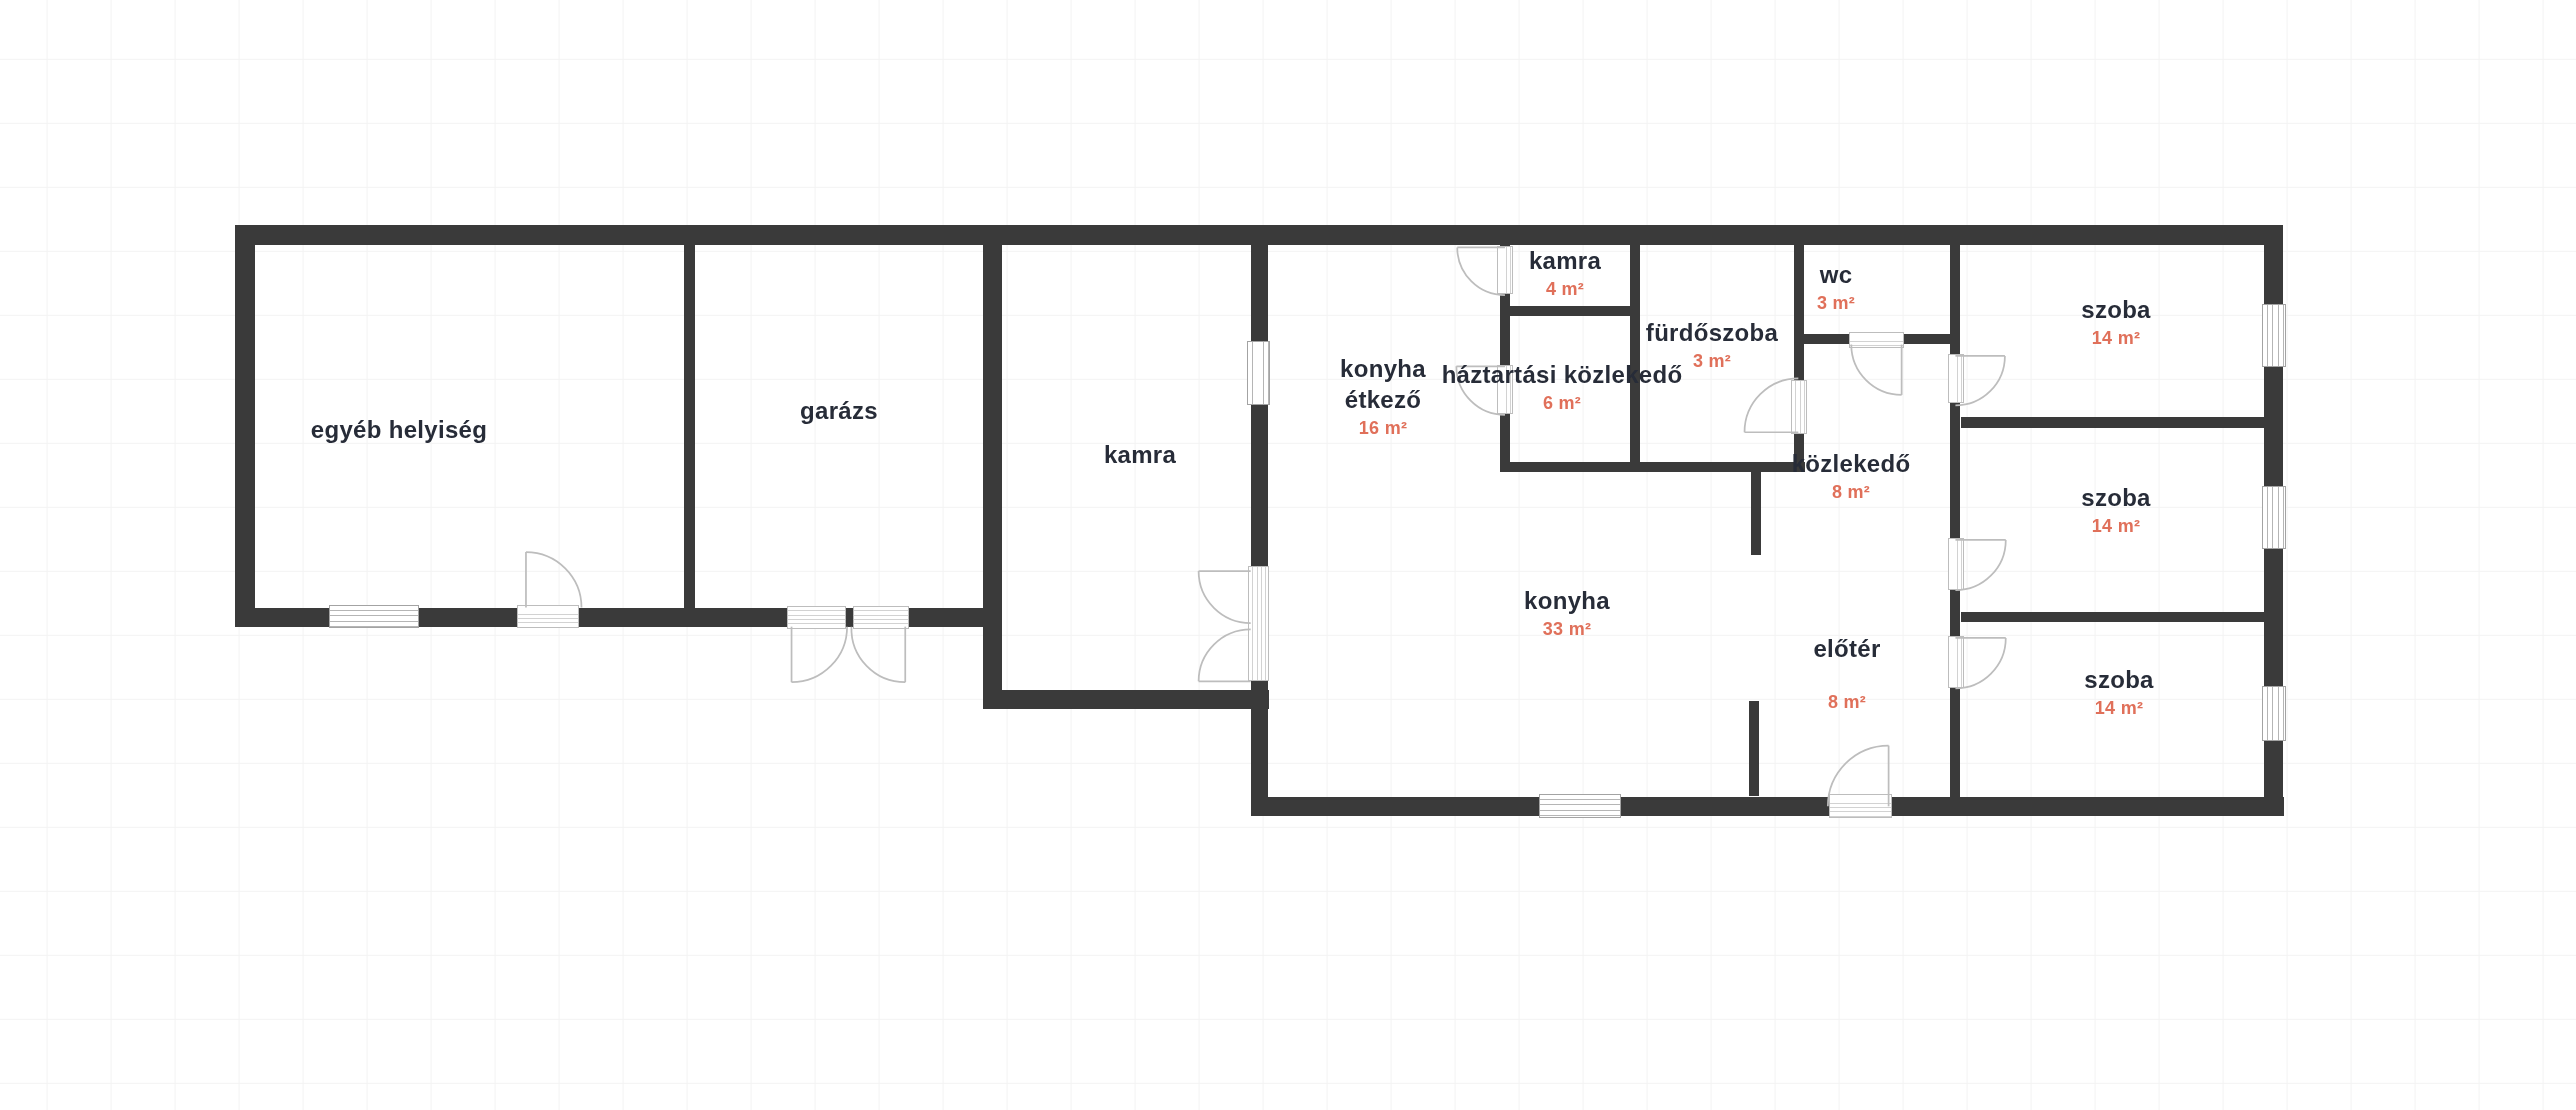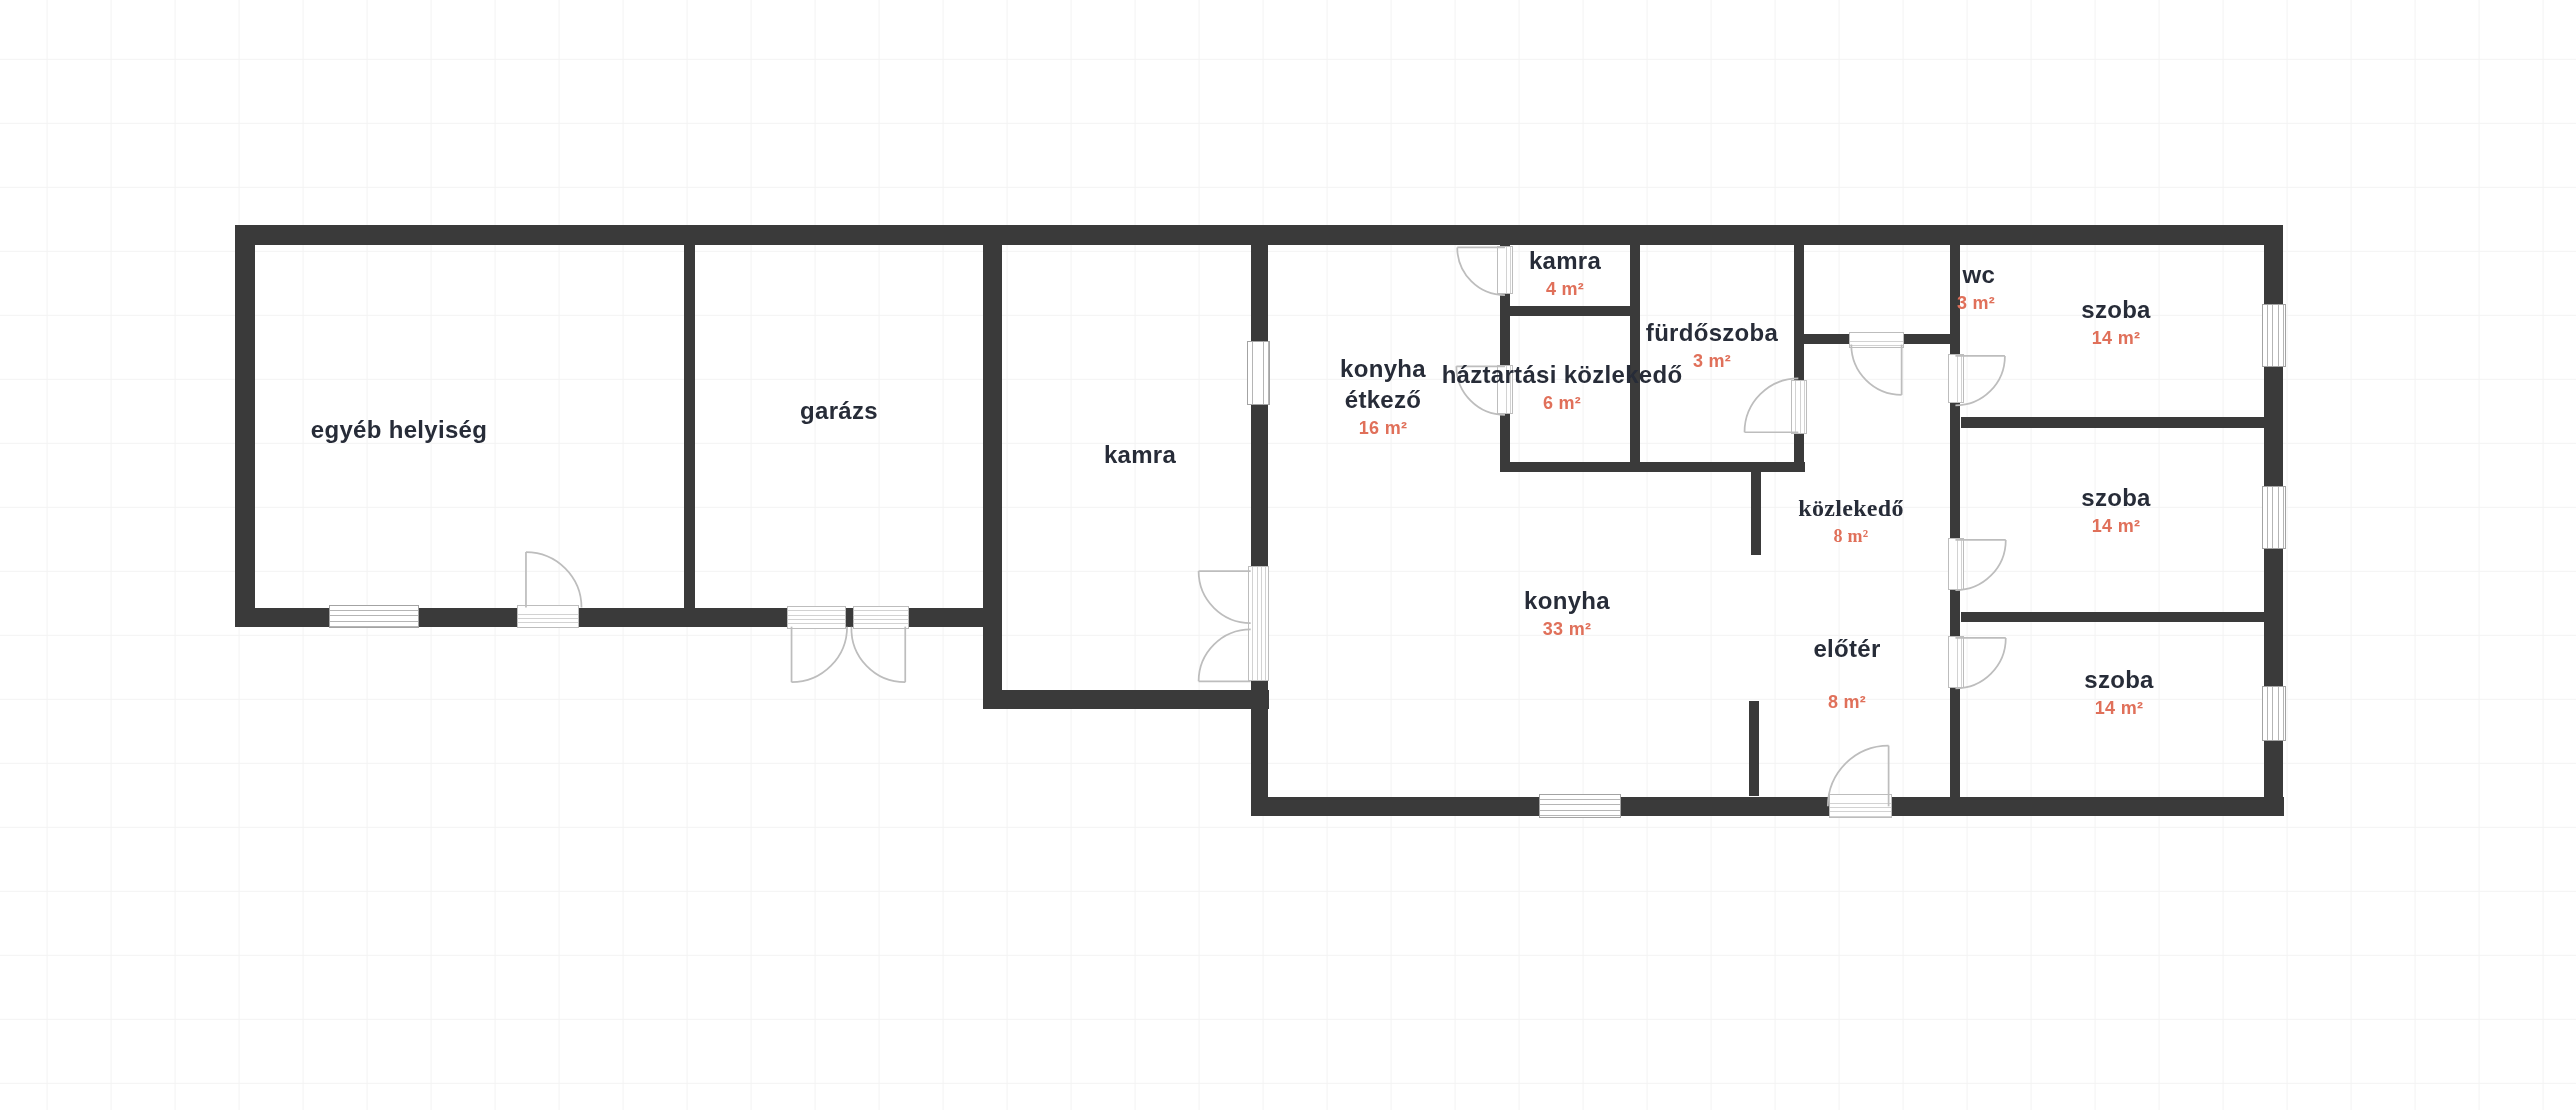--- a/index.html
+++ b/index.html
@@ -149,29 +149,29 @@
     <span class="room-area">4 m²</span>
   </div>
   <div class="room-label" style="left:1562px;top:387px;">
     <span class="room-name">háztartási közlekedő</span>
     <span class="room-area">6 m²</span>
   </div>
   <div class="room-label" style="left:1712px;top:345px;">
     <span class="room-name">fürdőszoba</span>
     <span class="room-area">3 m²</span>
   </div>
-  <div class="room-label" style="left:1976px;top:287px;align-items:flex-end;">
+  <div class="room-label" style="left:1836px;top:287px;">
     <span class="room-name">wc</span>
     <span class="room-area">3 m²</span>
   </div>
   <div class="room-label" style="left:2116px;top:322px;">
     <span class="room-name">szoba</span>
     <span class="room-area">14 m²</span>
   </div>
-  <div class="room-label" style="left:1851px;top:520px;font-family:Liberation Serif, serif;">
+  <div class="room-label" style="left:1851px;top:476px;">
     <span class="room-name">közlekedő</span>
     <span class="room-area">8 m²</span>
   </div>
   <div class="room-label" style="left:1567px;top:613px;">
     <span class="room-name">konyha</span>
     <span class="room-area">33 m²</span>
   </div>
   <div class="room-label" style="left:1847px;top:674px;gap:32px;">
     <span class="room-name">előtér</span>
     <span class="room-area">8 m²</span>

